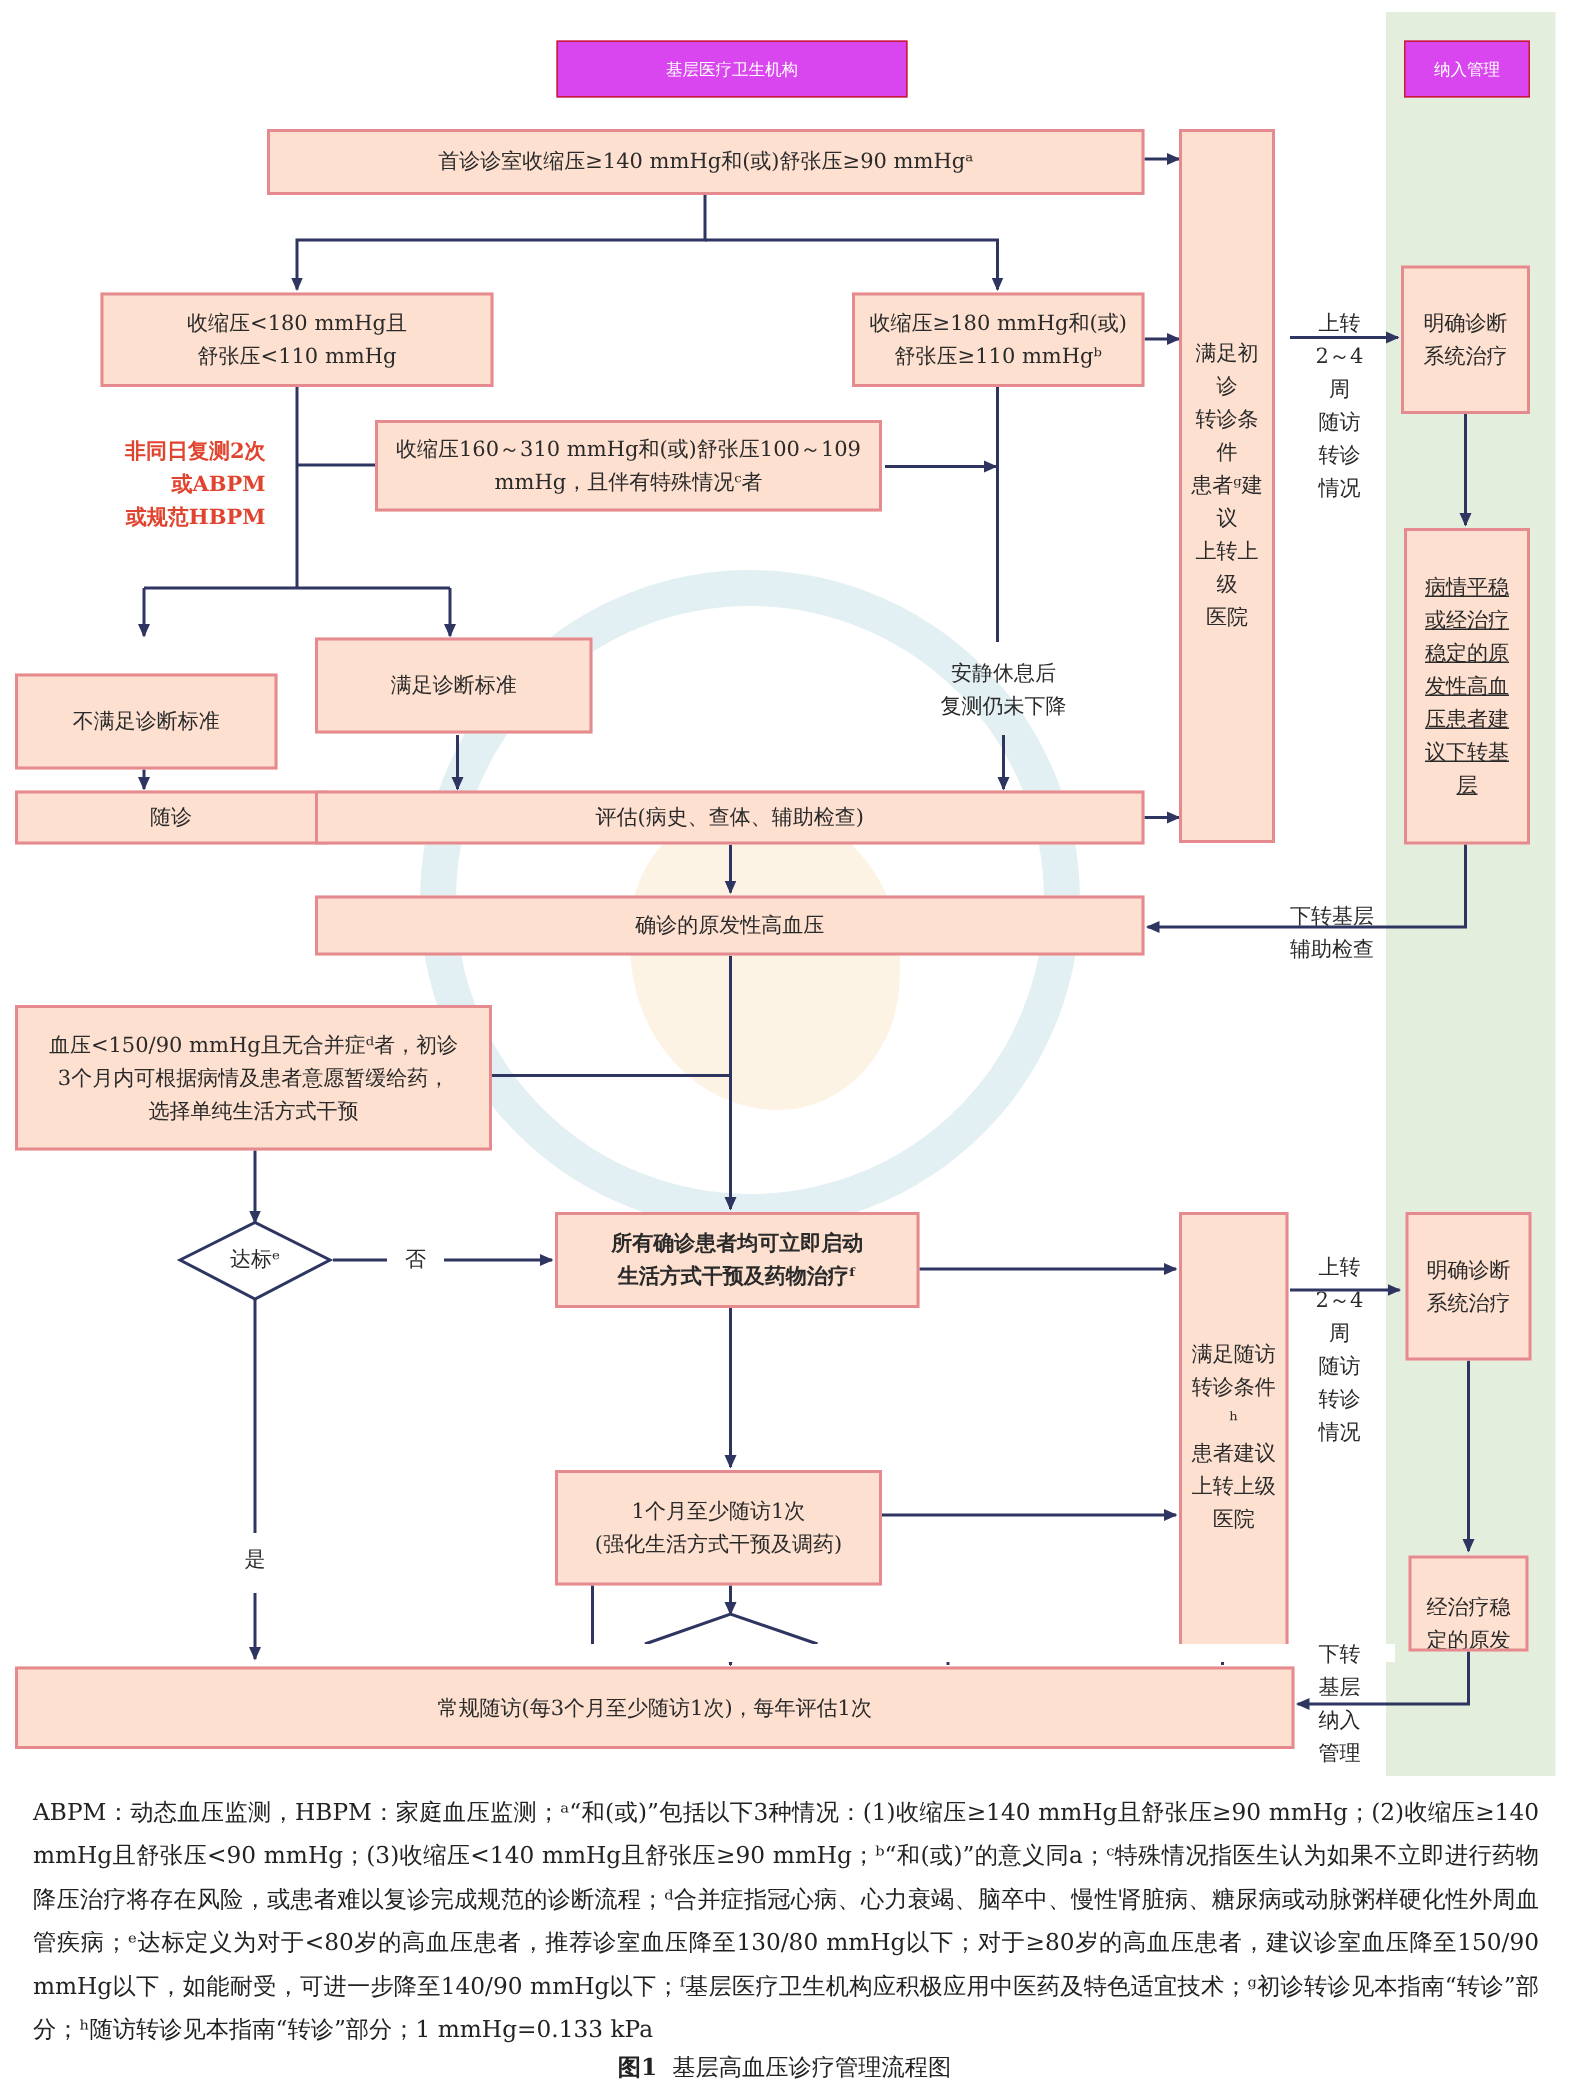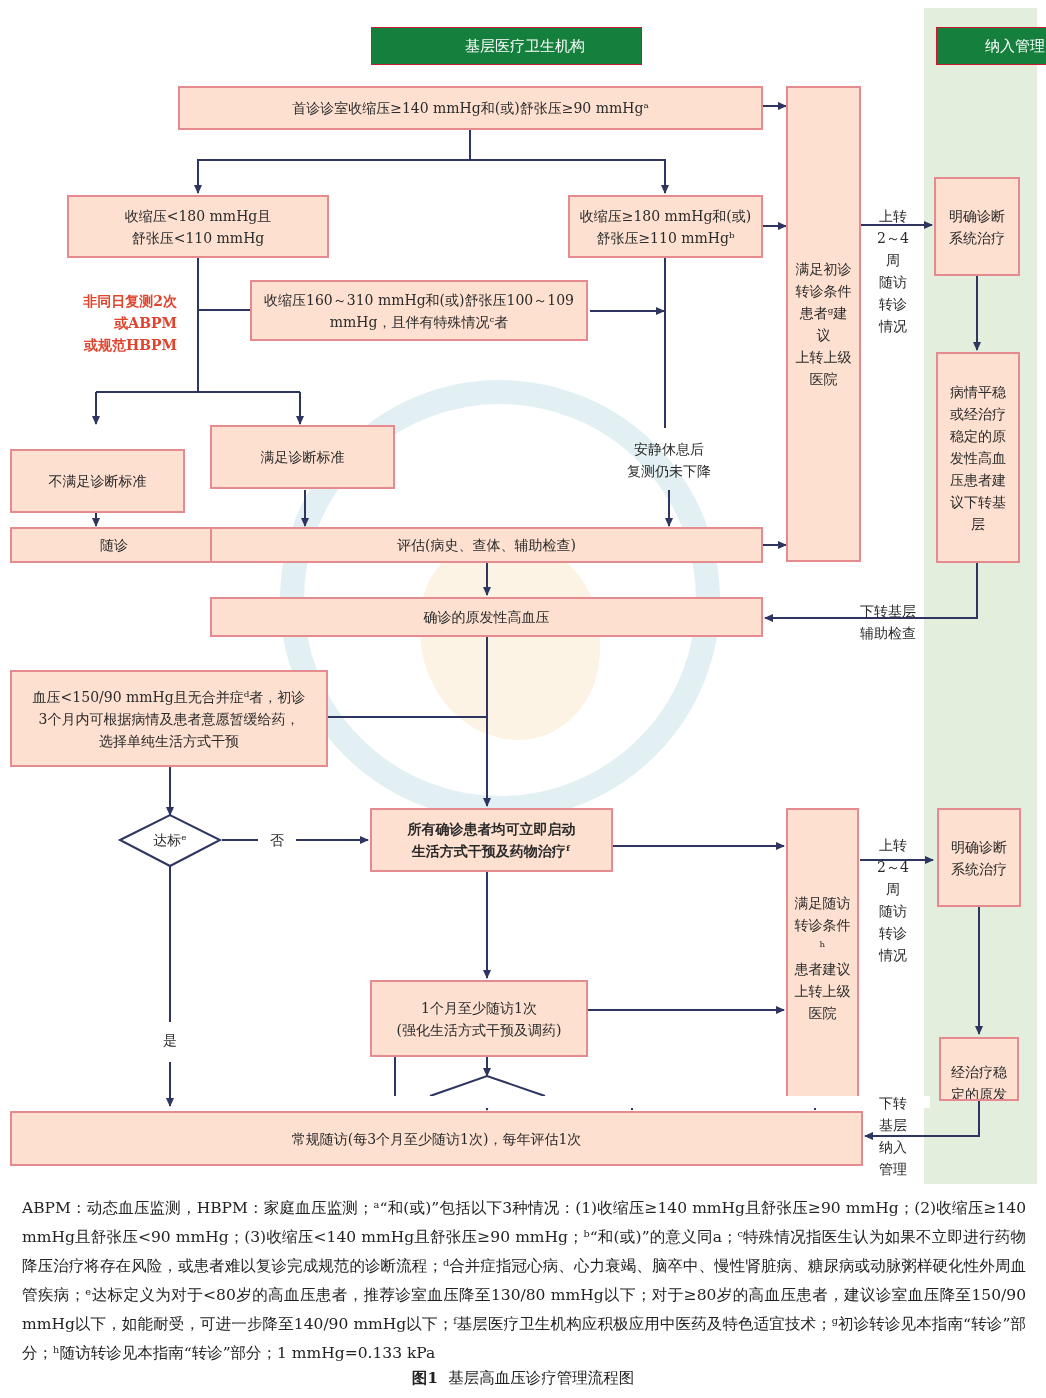--- a/index.html
+++ b/index.html
@@ -1,20 +1,20 @@
 <!DOCTYPE html>
 <html><head>
 <meta charset="utf-8">
 <style>
   html, body { margin:0; padding:0; background:#ffffff; }
   body { width:1046px; height:1398px; position:relative; overflow:hidden;
          font-family:"DejaVu Serif", "Liberation Serif", serif; color:#2a2a2a; }
   .green-band { position:absolute; left:924px; top:8px; width:113px; height:1176px; background:#e3efdc; }
-  .hdr { position:absolute; background:#15803d; color:#fff; font-family:"DejaVu Sans","Liberation Sans",sans-serif;
-         font-size:15px; display:flex; align-items:center; justify-content:center; border:1px solid #c91a31;padding-left:37px; }
+  .hdr { position:absolute; background:#d946ef; color:#fff; font-family:"DejaVu Sans","Liberation Sans",sans-serif;
+         font-size:11px; display:flex; align-items:center; justify-content:center; border:1px solid #c91a31; }
   .box { position:absolute; background:#fde0d0; border:2px solid #e58a8f; box-sizing:border-box;
          display:flex; align-items:center; justify-content:center; text-align:center;
          font-size:14px; line-height:22px; white-space:pre-line; padding:2px 6px; }
   .vbox { font-size:14px; line-height:22px; }
   .label { position:absolute; font-size:14px; line-height:22px; text-align:center; white-space:pre-line; }
   .red-label { color:#e0442e; text-align:right; font-weight:bold; }
   svg.lines { position:absolute; left:0; top:0; }
   .watermark { position:absolute; left:280px; top:380px; width:440px; height:440px; border-radius:50%;
                border:24px solid rgba(100,170,190,0.18); box-sizing:border-box; }
   .wm-center { position:absolute; left:420px; top:540px; width:180px; height:200px; background:rgba(245,190,110,0.18); border-radius:40% 50% 45% 55%; }
@@ -96,34 +96,34 @@
 
 <div class="box" style="left:10px;top:425px;width:175px;height:64px;margin-top:24px;">不满足诊断标准</div>
 <div class="box" style="left:210px;top:425px;width:185px;height:64px;">满足诊断标准</div>
 <div class="label" style="left:610px;top:438px;width:118px;">安静休息后
 复测仍未下降</div>
 
 <div class="box" style="left:10px;top:527px;width:208px;height:36px;">随诊</div>
 <div class="box" style="left:210px;top:527px;width:553px;height:36px;">评估(病史、查体、辅助检查)</div>
 <div class="box" style="left:210px;top:597px;width:553px;height:40px;">确诊的原发性高血压</div>
 
-<div class="box vbox" style="left:786px;top:86px;width:75px;height:476px;">满足初诊
+<div class="box vbox" style="left:786px;top:86px;width:64px;height:476px;">满足初诊
 转诊条件
 患者ᵍ建议
 上转上级
 医院</div>
 <div class="label" style="left:866px;top:205px;width:54px;">上转
 2～4
 周
 随访
 转诊
 情况</div>
 <div class="box vbox" style="left:934px;top:177px;width:86px;height:99px;">明确诊断
 系统治疗</div>
-<div class="box vbox" style="left:936px;top:352px;width:84px;height:211px;">病情平稳
+<div class="box vbox" style="left:936px;top:352px;width:84px;height:211px;text-decoration:underline;">病情平稳
 或经治疗
 稳定的原
 发性高血
 压患者建
 议下转基
 层</div>
 <div class="label" style="left:848px;top:600px;width:80px;">下转基层
 辅助检查</div>
 
 <div class="box" style="left:10px;top:670px;width:318px;height:97px;">血压&lt;150/90 mmHg且无合并症ᵈ者，初诊

